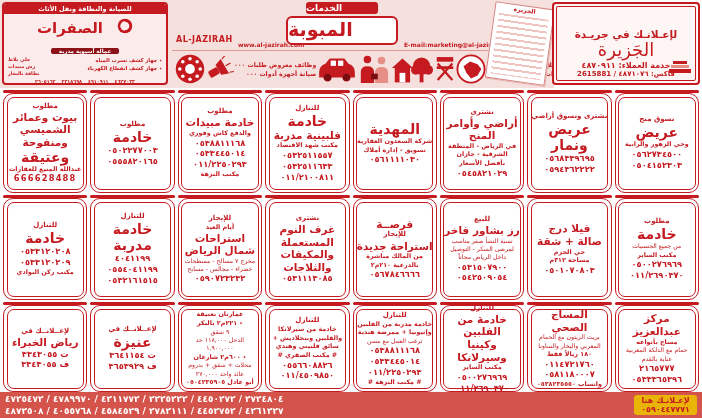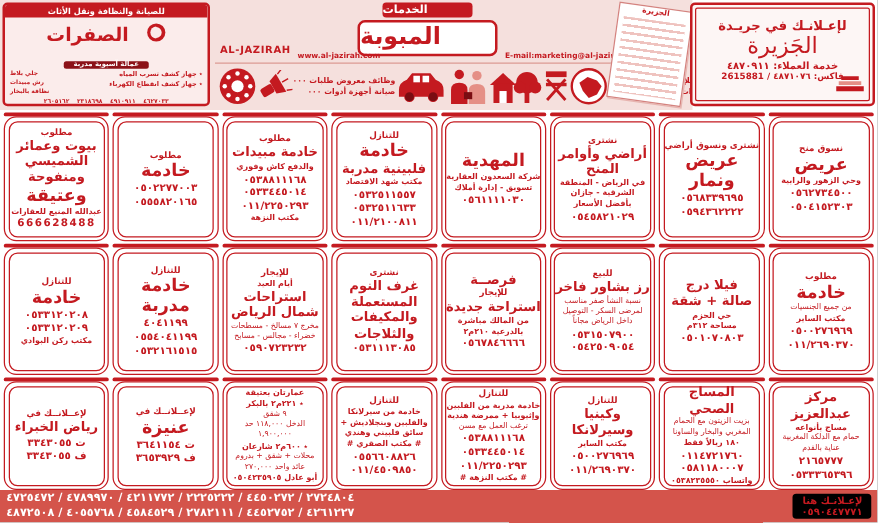--- a/index.html
+++ b/index.html
@@ -38,21 +38,21 @@
   .icons-row svg{display:block}
 
   
   .newsgraphic{position:absolute;left:490px;top:5px;width:60px;height:77px;background:#fff;border:1px solid #d4837f;
     transform:rotate(8deg);overflow:hidden;box-shadow:1px 1px 0 #e7b5b0}
   .newsgraphic .stripes{position:absolute;inset:10px 4px 4px 4px;
     background:repeating-linear-gradient(#efc3bf 0 2px,transparent 2px 6px)}
   .newsgraphic .nglabel{font-size:6px;font-weight:800;color:var(--red);text-align:center;direction:rtl}
   .jazbox{position:absolute;left:552px;top:2px;width:148px;height:83px;border:2px solid var(--red);border-radius:4px;
     background:#fdf6f5;text-align:center;direction:rtl}
-  .jazbox-in{position:absolute;inset:2px;border:1px solid var(--red);border-radius:2px;padding-top:8px}
+  .jazbox-in{position:absolute;inset:2px;border:1px solid var(--red);border-radius:2px;padding-top:21px}
   .jaz-line1{font-size:10.5px;font-weight:800;letter-spacing:1px}
   .jaz-brand{font-size:18px;font-weight:400;line-height:1.1}
   .jaz-cust{font-size:8px;font-weight:800;margin-top:1px}
   .jaz-fax{font-size:7px;font-weight:800}
   .jaz-news-icon{position:absolute;right:3px;bottom:2px}
 
   
   .divrow{height:5px;display:grid;grid-template-columns:repeat(8,1fr);gap:3px;padding:1px 3px 0}
   .divbar{background:var(--red);border-radius:2px;height:3px;align-self:center}
 
@@ -64,21 +64,21 @@
   .ad-in{height:100%;display:flex;flex-direction:column;justify-content:center;align-items:center;direction:rtl;text-align:center;position:relative}
   .a-h{font-size:7px;font-weight:800;line-height:1.3}
   .a-t{font-size:14px;font-weight:800;line-height:1.15}
   .a-b{font-size:10.5px;font-weight:800;line-height:1.2}
   .a-s{font-size:6.2px;line-height:1.35}
   .a-m{font-size:6.4px;font-weight:800;line-height:1.35}
   .a-p{font-size:8.3px;font-weight:800;letter-spacing:1.2px;line-height:1.3;direction:ltr}
 
   
   .bottombar{height:26px;background:var(--barred);display:flex;direction:rtl;align-items:center;padding:0 5px;gap:8px}
-  .badge{background:#000000;border-radius:3px;padding:1px 7px;text-align:right;line-height:1.15}
+  .badge{background:#eab308;border-radius:3px;padding:1px 7px;text-align:center;line-height:1.15}
   .badge-label{font-size:8px;font-weight:800;color:var(--red)}
   .badge-num{font-size:8px;font-weight:800;color:var(--red);letter-spacing:1px;direction:ltr}
   .numbers{flex:1;color:#fff;font-weight:800;font-size:9px;letter-spacing:1.4px;text-align:left;line-height:1.35;white-space:nowrap;overflow:hidden}
 </style>
 </head>
 <body>
 
 <div class="page">
 
   <div class="header">
@@ -472,20 +472,21 @@
           <div class="a-s">ترغب العمل مع مسن</div>
           <div class="a-p">٠٥٣٨٨١١١٦٨</div>
           <div class="a-p">٠٥٣٣٤٤٥٠١٤</div>
           <div class="a-p">٠١١/٢٢٥٠٢٩٣</div>
           <div class="a-m"># مكتب النزهة #</div>
         </div>
       </article>
       <article class="ad">
         <div class="ad-in">
           <div class="a-h">للتنازل</div>
+          <div class="a-b">خادمة من الفلبين</div>
           <div class="a-b">وكينيا وسيرلانكا</div>
           <div class="a-m">مكتب الساير</div>
           <div class="a-p">٠٥٠٠٢٧٦٩٦٩</div>
           <div class="a-p">٠١١/٢٦٩٠٣٧٠</div>
         </div>
       </article>
       <article class="ad">
         <div class="ad-in">
           <div class="a-b">المساج الصحي</div>
           <div class="a-s">بزيت الزيتون مع الحمام</div>

